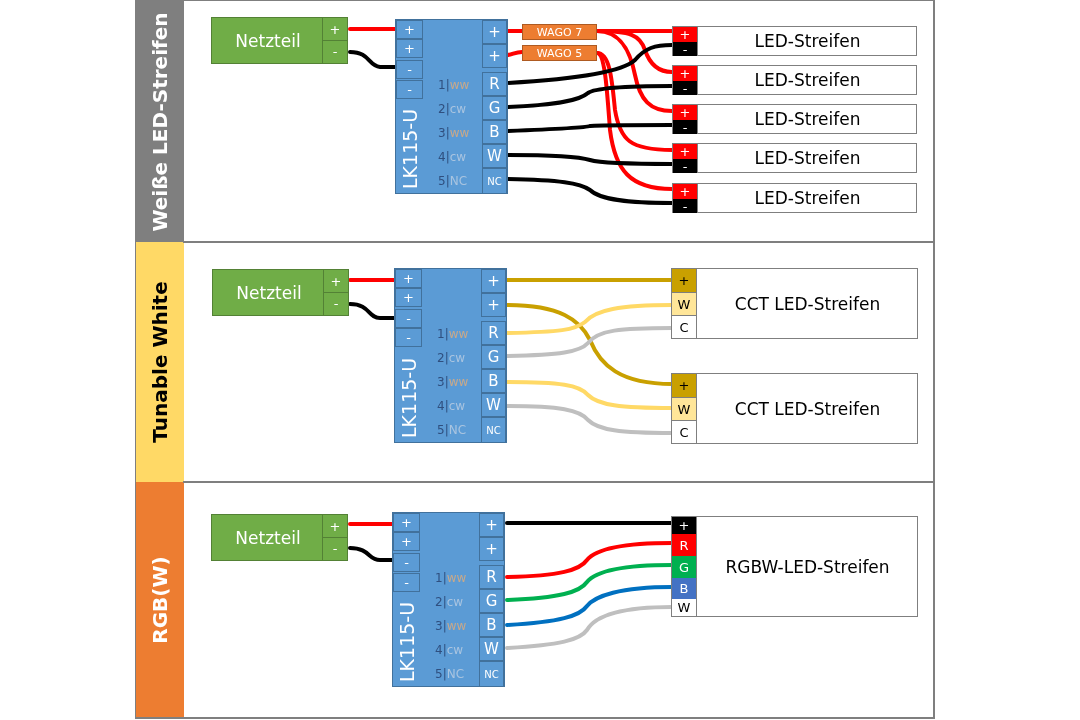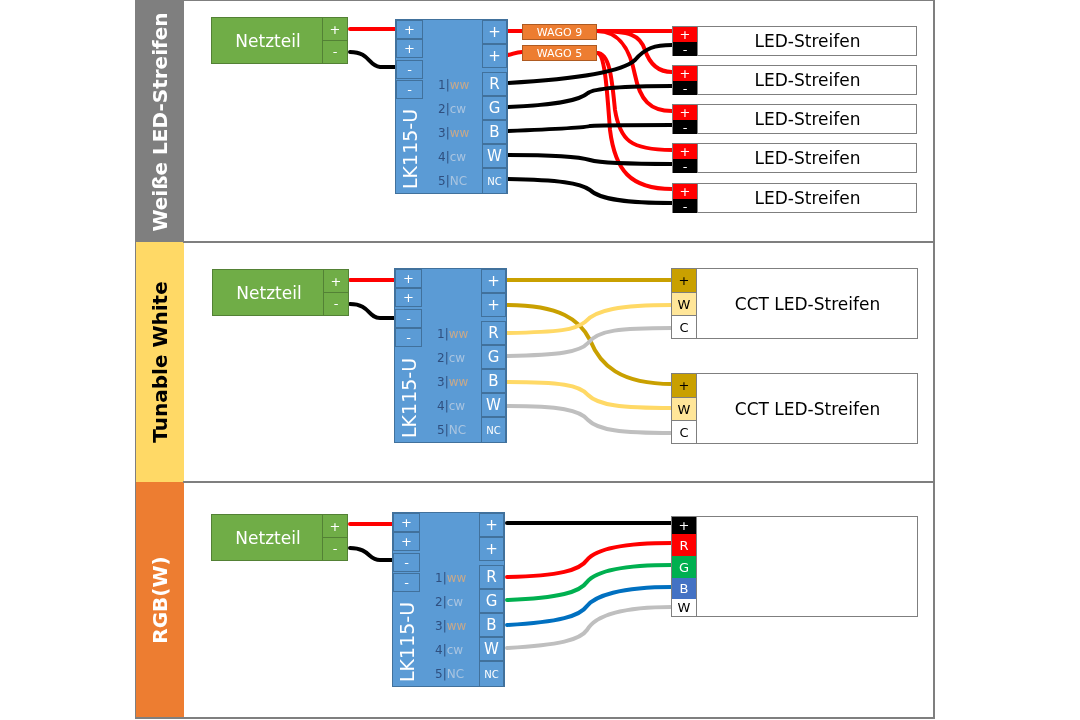--- a/index.html
+++ b/index.html
@@ -106,21 +106,21 @@
   <div class="out" style="top:124px;height:24px;">W</div>
   <div class="out small" style="top:148px;height:26px;">NC</div>
   <div class="ch" style="top:58px;"><span>1</span><span class="sep">|</span><span class="ww">ww</span></div>
   <div class="ch" style="top:82px;"><span>2</span><span class="sep">|</span><span class="cw">cw</span></div>
   <div class="ch" style="top:106px;"><span>3</span><span class="sep">|</span><span class="ww">ww</span></div>
   <div class="ch" style="top:130px;"><span>4</span><span class="sep">|</span><span class="cw">cw</span></div>
   <div class="ch" style="top:154px;"><span>5</span><span class="sep">|</span><span class="nc">NC</span></div>
   <div class="name">LK115-U</div>
 </div>
 
-<div class="wago" style="left:522px;top:24px;">WAGO 9</div>
+<div class="wago" style="left:522px;top:24px;">WAGO 7</div>
 <div class="wago" style="left:522px;top:45px;">WAGO 5</div>
 
 <div class="strip-box" style="left:672px;top:26px;width:245px;height:30px;">
   <div class="pin" style="top:0;height:15px;background:#ff0000;color:#fff;">+</div>
   <div class="pin" style="top:15px;height:14px;background:#000;color:#fff;">-</div>
   <div class="title">LED-Streifen</div>
 </div>
 <div class="strip-box" style="left:672px;top:65px;width:245px;height:30px;">
   <div class="pin" style="top:0;height:15px;background:#ff0000;color:#fff;">+</div>
   <div class="pin" style="top:15px;height:14px;background:#000;color:#fff;">-</div>
@@ -206,13 +206,14 @@
   <div class="ch" style="top:154px;"><span>5</span><span class="sep">|</span><span class="nc">NC</span></div>
   <div class="name">LK115-U</div>
 </div>
 
 <div class="strip-box" style="left:671px;top:516px;width:247px;height:101px;">
   <div class="pin" style="top:0;height:17px;background:#000;color:#fff;">+</div>
   <div class="pin" style="top:17px;height:22px;background:#ff0000;color:#fff;">R</div>
   <div class="pin" style="top:39px;height:22px;background:#00b050;color:#fff;">G</div>
   <div class="pin" style="top:61px;height:21px;background:#4472c4;color:#fff;">B</div>
   <div class="pin" style="top:82px;height:17px;background:#fff;color:#000;">W</div>
+  <div class="title">RGBW-LED-Streifen</div>
 </div>
 
 </body></html>

